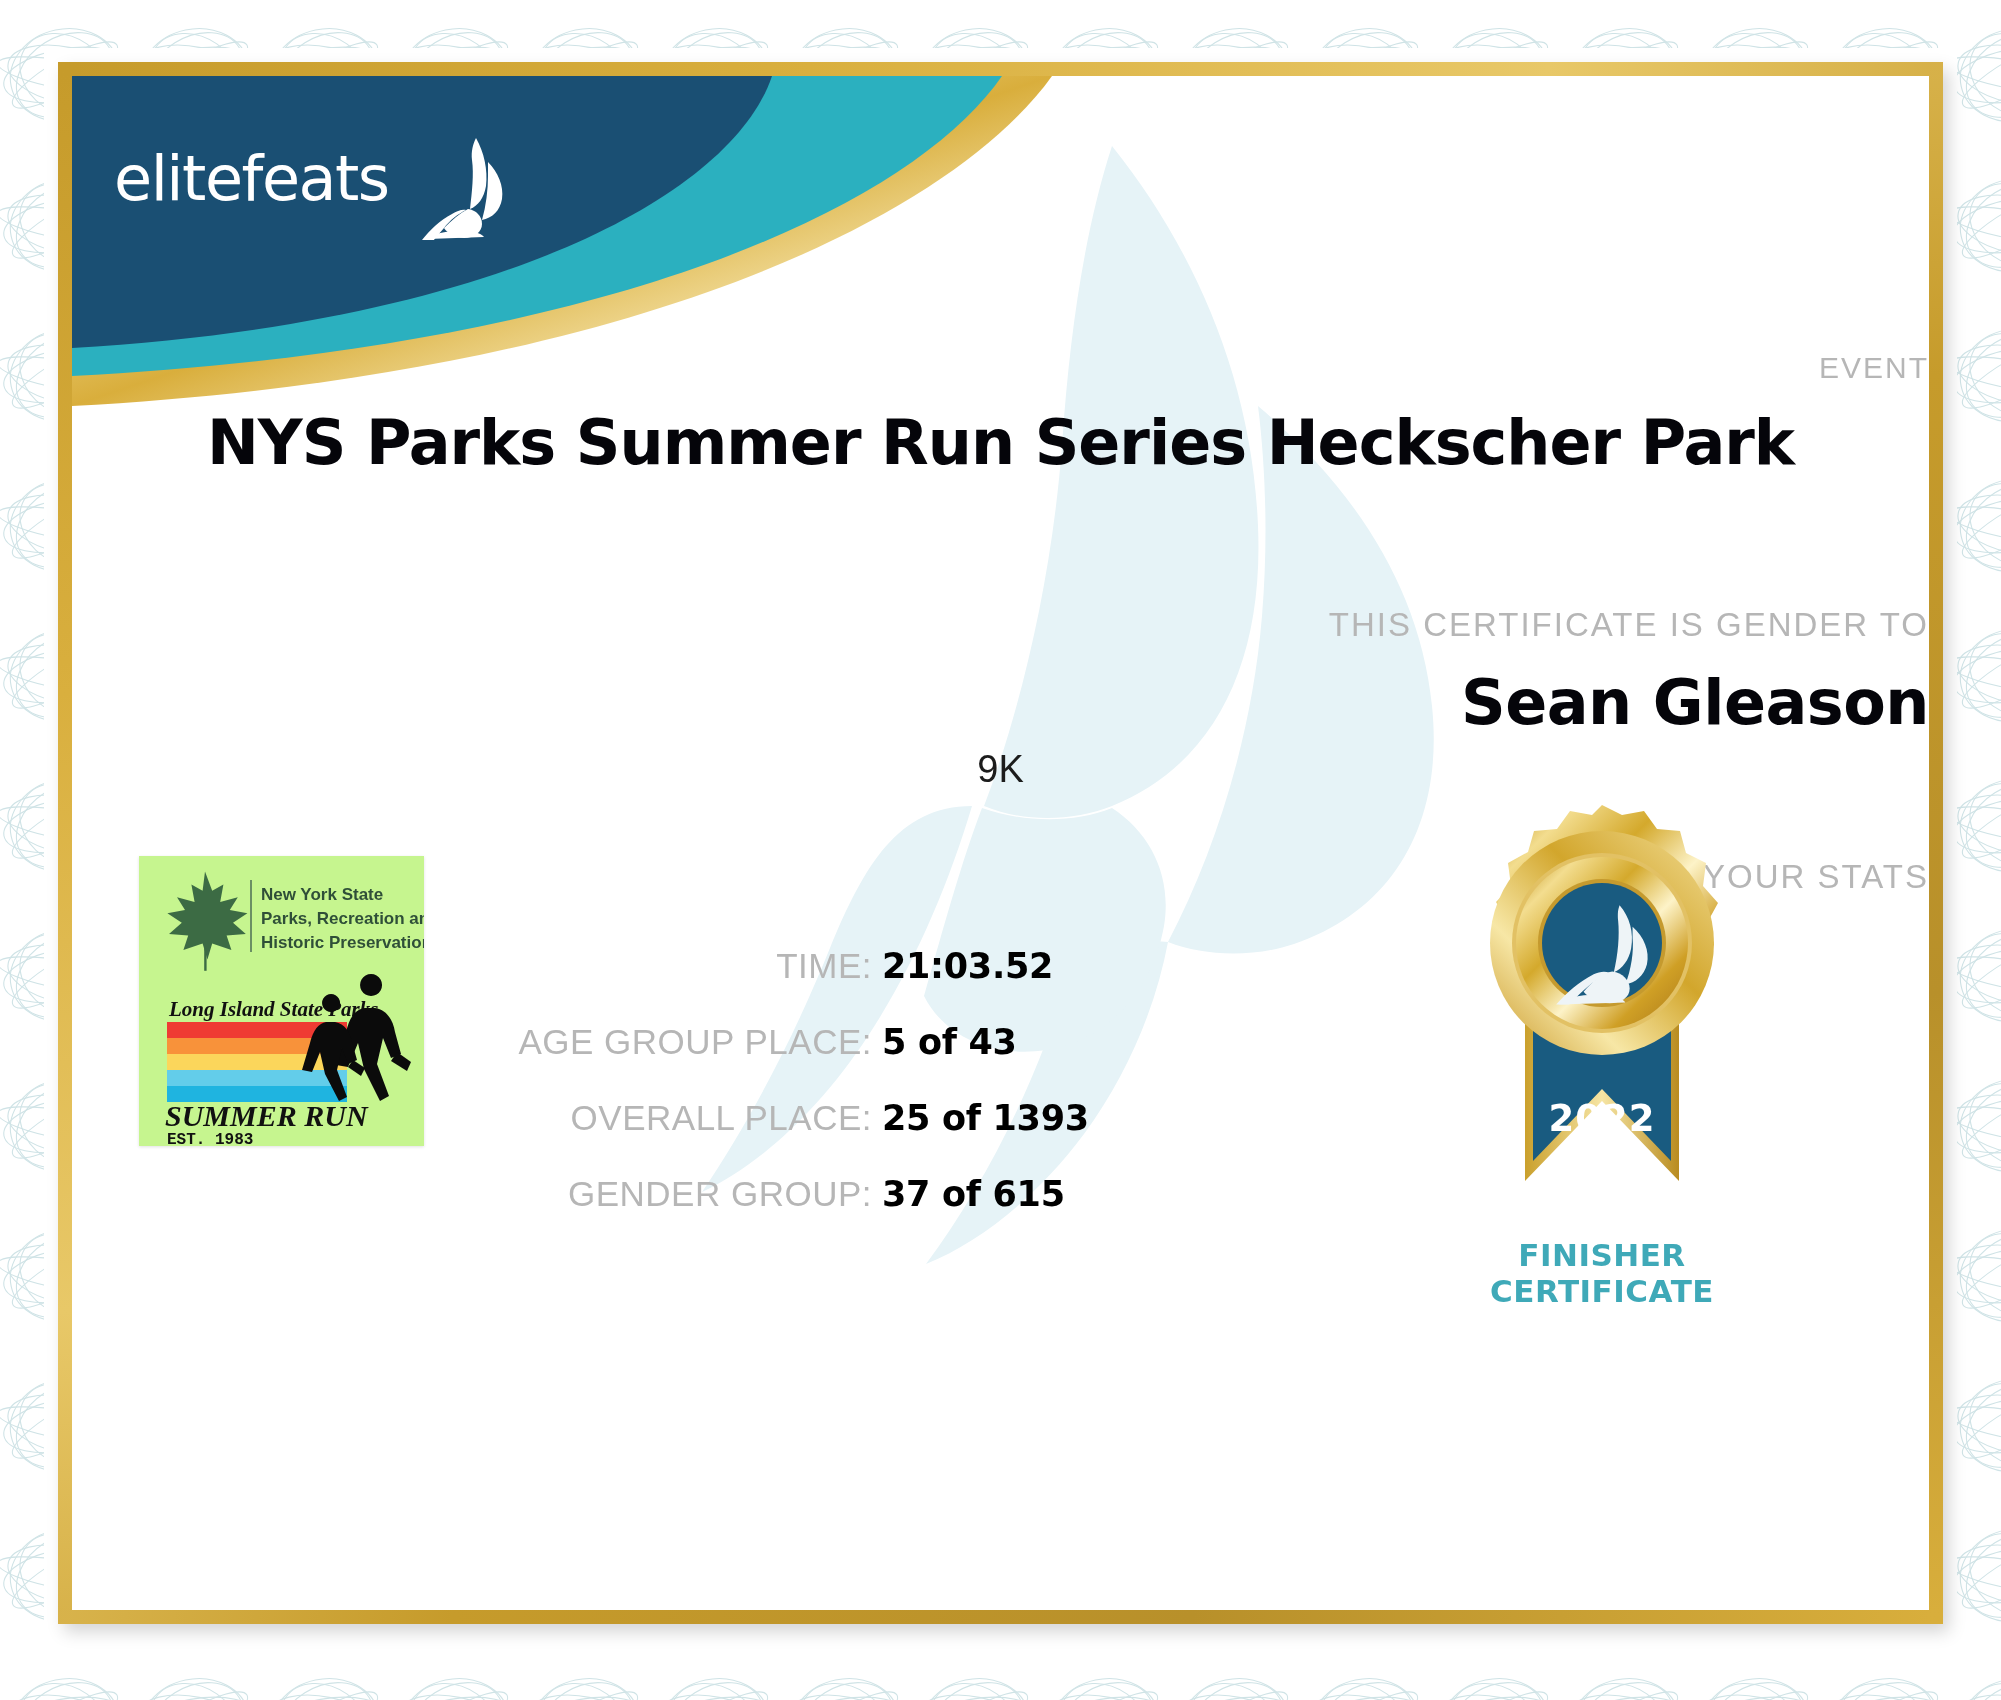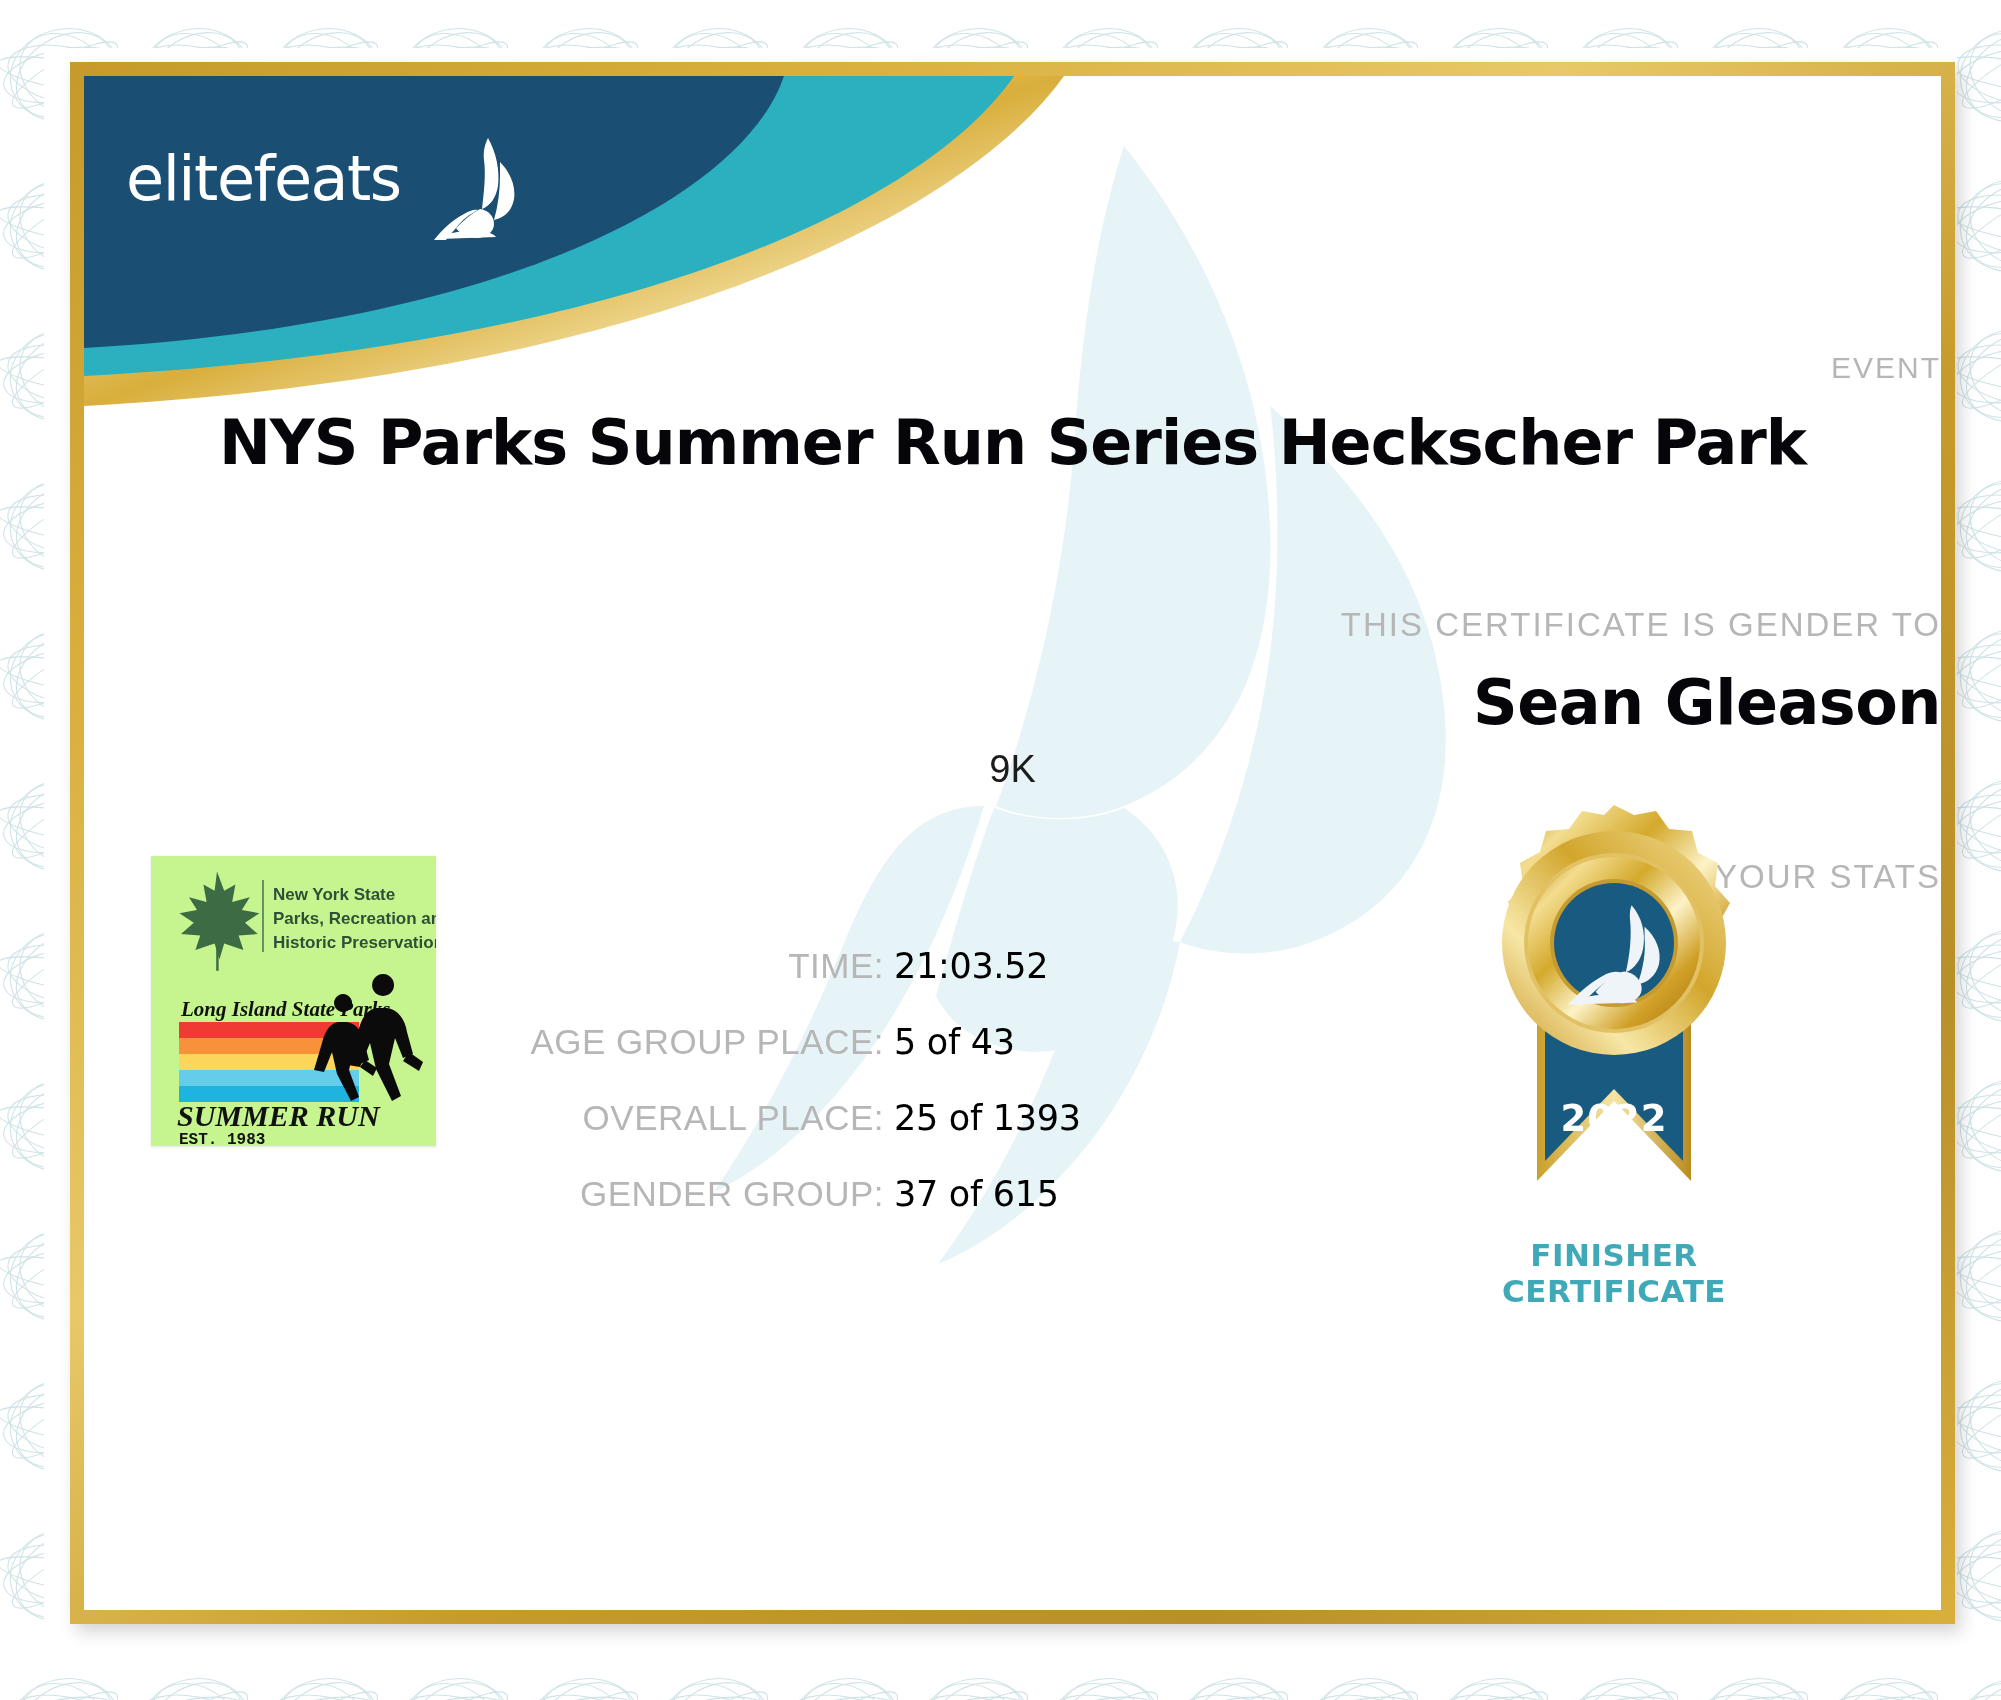--- a/index.html
+++ b/index.html
@@ -18,21 +18,21 @@
     overflow:hidden;
   }
   .guilloche{
     position:absolute;inset:0;
     pointer-events:none;
   }
 
   
   .gold-frame{
     position:absolute;
-    left:70px;top:62px;
+    left:58px;top:62px;
     width:1885px;height:1562px;
     box-sizing:border-box;
     border:14px solid;
     border-image:linear-gradient(140deg,#c69b2b 0%,#d9af3e 20%,#e8c868 40%,#c69b2b 60%,#b8902a 80%,#d8ae3c 100%) 1;
     background:#8b5cf6;
     box-shadow:6px 8px 16px rgba(0,0,0,.17);
     overflow:hidden;
   }
   .inner-white{
     position:absolute;inset:0;
@@ -137,21 +137,21 @@
     font-size:35px;
     letter-spacing:.5px;
     padding-right:10px;
     white-space:nowrap;
   }
   .stat-value{
     flex:1 1 auto;
     text-align:left;
     color:#000000;
     font-size:35px;
-    font-weight:normal;
+    font-weight:bold;
     font-family:"DejaVu Sans", sans-serif;
     letter-spacing:-.3px;
     white-space:nowrap;
   }
 
   
   .sponsor{
     position:absolute;
     left:67px;top:780px;
     width:285px;height:290px;

